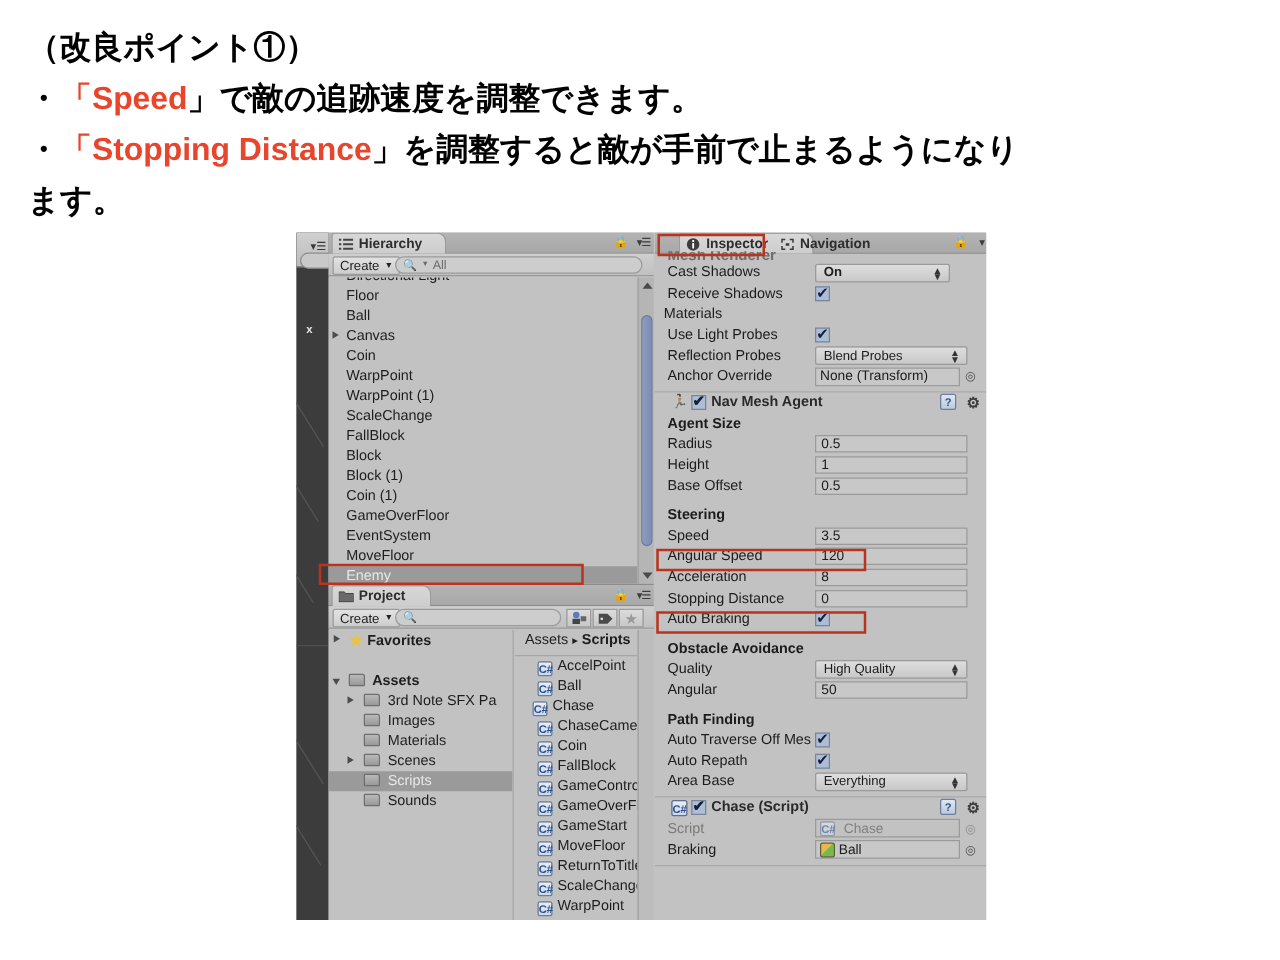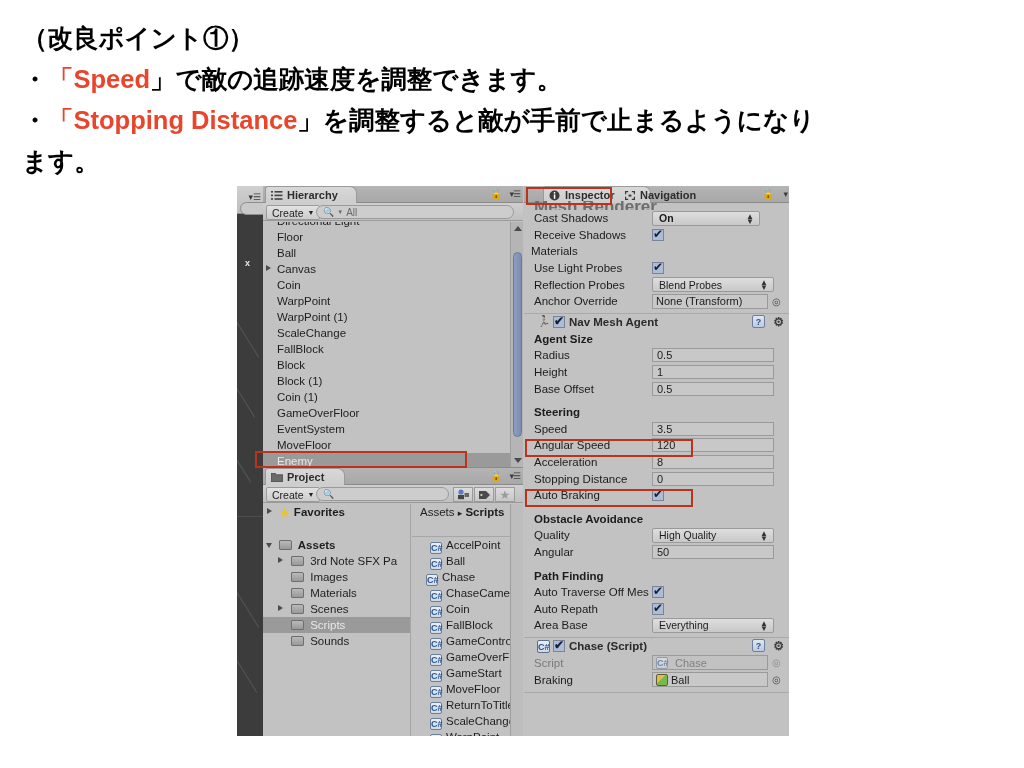--- a/index.html
+++ b/index.html
@@ -171,21 +171,21 @@
   .star-ico { color: #e8c43c; font-size: 13px; position: relative; top: 1px; }
   .cs-ico {
     display:inline-block; width: 12px; height: 12px;
     background: linear-gradient(#e9eef6,#cdd9ea);
     border: 1px solid #6b7d99; border-radius: 2px;
     color: #29518c; font-size: 9px; font-weight: bold;
     text-align: center; line-height: 11px;
     position: relative; top: 2px; margin-right: 4px;
   }
   .breadcrumb {
-    height: 33px; line-height: 17px; font-size: 11.5px;
+    height: 21px; line-height: 17px; font-size: 11.5px;
     padding-left: 8px; color: #1e1e1e;
     border-bottom: 1px solid #a6a6a6;
     background: #c2c2c2;
   }
   .breadcrumb b { font-weight: bold; }
 
   
   .insp-row {
     position: relative; height: 16.6px;
     display: flex; align-items: center;
@@ -478,21 +478,21 @@
         <svg width="12" height="11" viewBox="0 0 12 11">
             <path d="M1 1h3.2v1.2H2.2v2H1zM11 1H7.8v1.2h2V4.2H11zM1 10h3.2V8.8H2.2v-2H1zM11 10H7.8V8.8h2V6.8H11z" fill="#3a3a3a"></path>
             <rect x="4.6" y="4.6" width="2.8" height="2" fill="#3a3a3a"></rect>
           </svg>
       </span>
       <span>Navigation</span>
     </div>
     <div class="lock-ico" style="right:14px; top:2px;">🔒</div>
     <div class="menu-ico" style="right:2px; top:3px;">▾</div>
 
-    <div style="position:absolute; left:10px; top:15px; height:9px; overflow:hidden; font-size:17px; font-weight:bold; color:#6d6d6d;">
+    <div style="position:absolute; left:10px; top:15px; height:9px; overflow:hidden; font-size:12px; font-weight:bold; color:#6d6d6d;">
       <span style="position:relative; top:-4px;">Mesh Renderer</span>
     </div>
 
     <div style="position:absolute; left:0; top:24px; width:265px;">
 
       <div class="insp-row">
         <span class="insp-label">Cast Shadows</span>
         <span class="popup" style="width:108px;font-weight:bold;">
           <span>On</span>
           <i class="updn">▲<br>▼</i>

